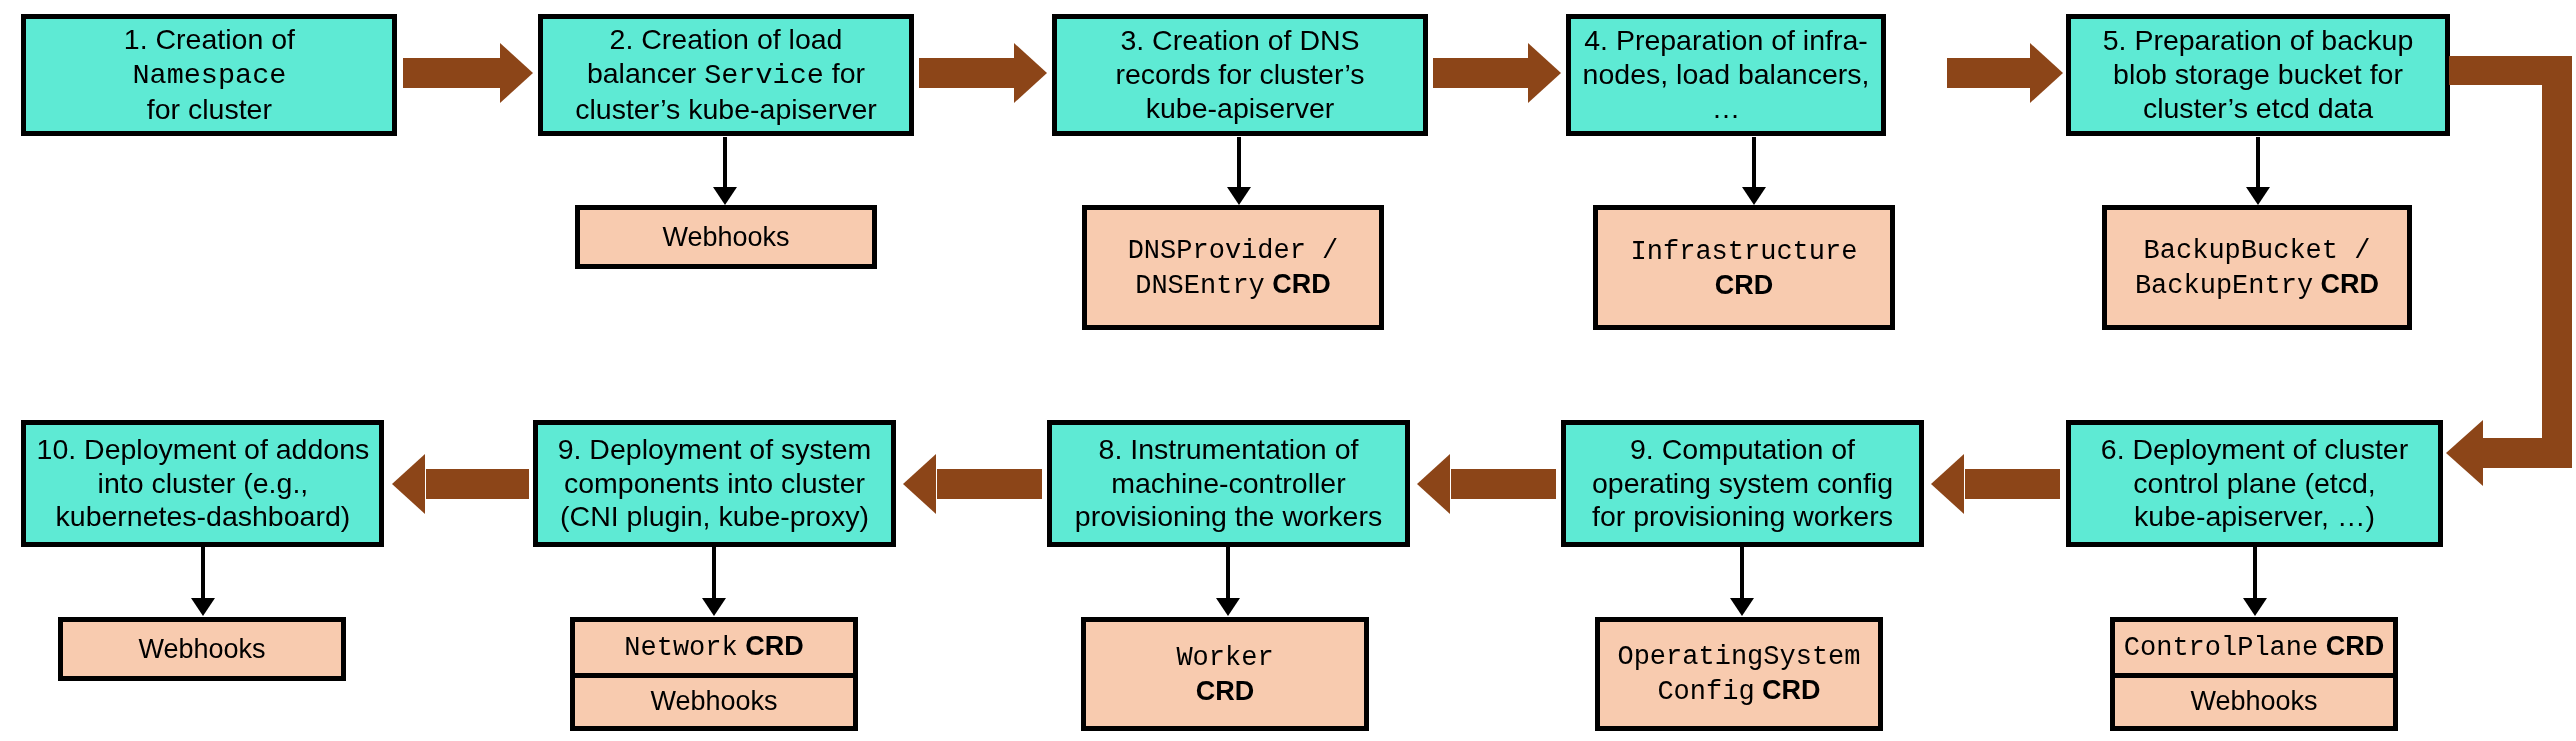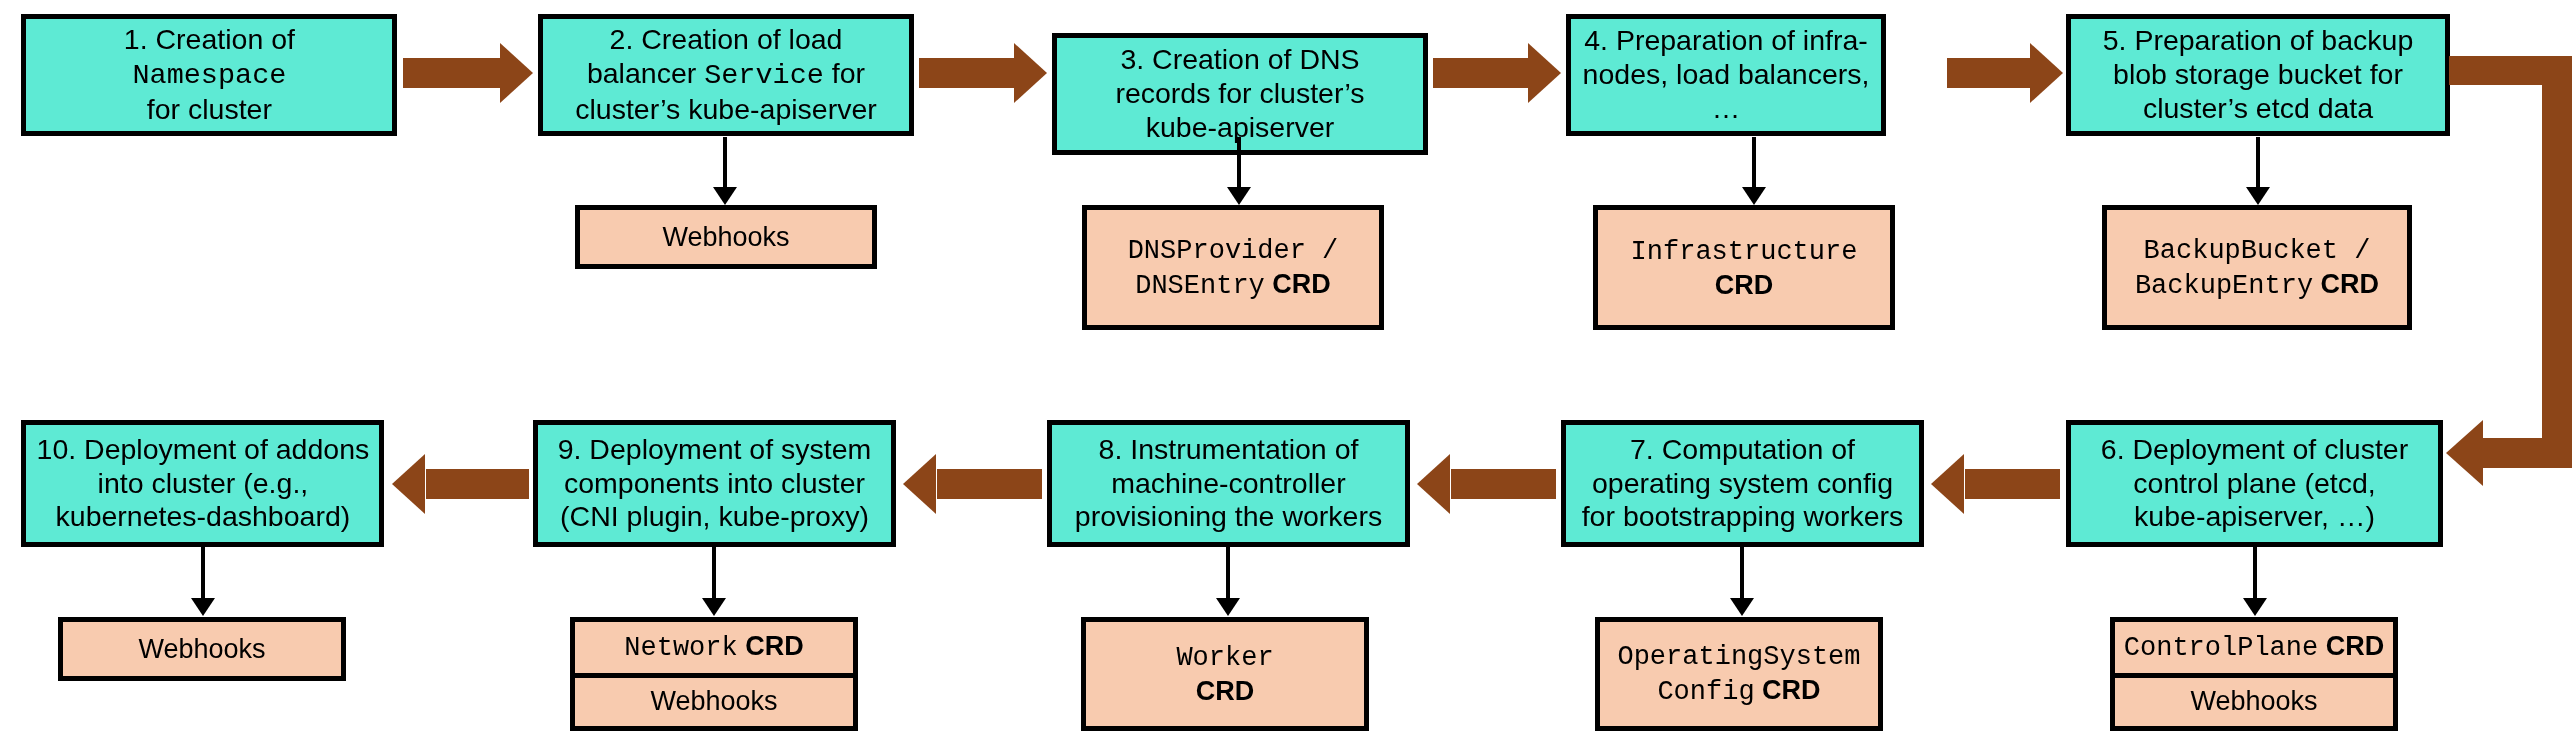--- a/index.html
+++ b/index.html
@@ -91,21 +91,21 @@
   <div class="step" id="step-2" style="left:538px;top:14.2px;width:376px;height:122px;">
     <span class="t">
         <span style="display: block; width: 100%;">
           <span style="display: block;"><span>2. Creation of load</span></span>
           <span style="display: block;"><span>balancer </span><span class="mono">Service</span><span> for</span></span>
           <span style="display: block;"><span>cluster’s kube-apiserver</span></span>
         </span>
       </span>
   </div>
 
-  <div class="step" id="step-3" style="left:1052px;top:14.2px;width:376px;height:122px;margin-top:19px;">
+  <div class="step" id="step-3" style="left:1052px;top:14.2px;width:376px;height:122px;">
     <span class="t">
         <span style="display: block; width: 100%;">
           <span style="display: block;"><span>3. Creation of DNS</span></span>
           <span style="display: block;"><span>records for cluster’s</span></span>
           <span style="display: block;"><span>kube-apiserver</span></span>
         </span>
       </span>
   </div>
 
   <div class="step" id="step-4" style="left:1566px;top:14.2px;width:320px;height:122px;">
@@ -227,23 +227,23 @@
           <span style="display: block;"><span>8. Instrumentation of</span></span>
           <span style="display: block;"><span>machine-controller</span></span>
           <span style="display: block;"><span>provisioning the workers</span></span>
         </span>
       </span>
   </div>
 
   <div class="step" id="step-7" style="left:1561px;top:420px;width:363px;height:127px;">
     <span class="t">
         <span style="display: block; width: 100%;">
-          <span style="display: block;"><span>7. Computation of</span></span>
+          <span style="display: block;"><span>9. Computation of</span></span>
           <span style="display: block;"><span>operating system config</span></span>
-          <span style="display: block;"><span>for bootstrapping workers</span></span>
+          <span style="display: block;"><span>for provisioning workers</span></span>
         </span>
       </span>
   </div>
 
   <div class="step" id="step-6" style="left:2066px;top:420px;width:377px;height:127px;">
     <span class="t">
         <span style="display: block; width: 100%;">
           <span style="display: block;"><span>6. Deployment of cluster</span></span>
           <span style="display: block;"><span>control plane (etcd,</span></span>
           <span style="display: block;"><span>kube-apiserver, …)</span></span>

